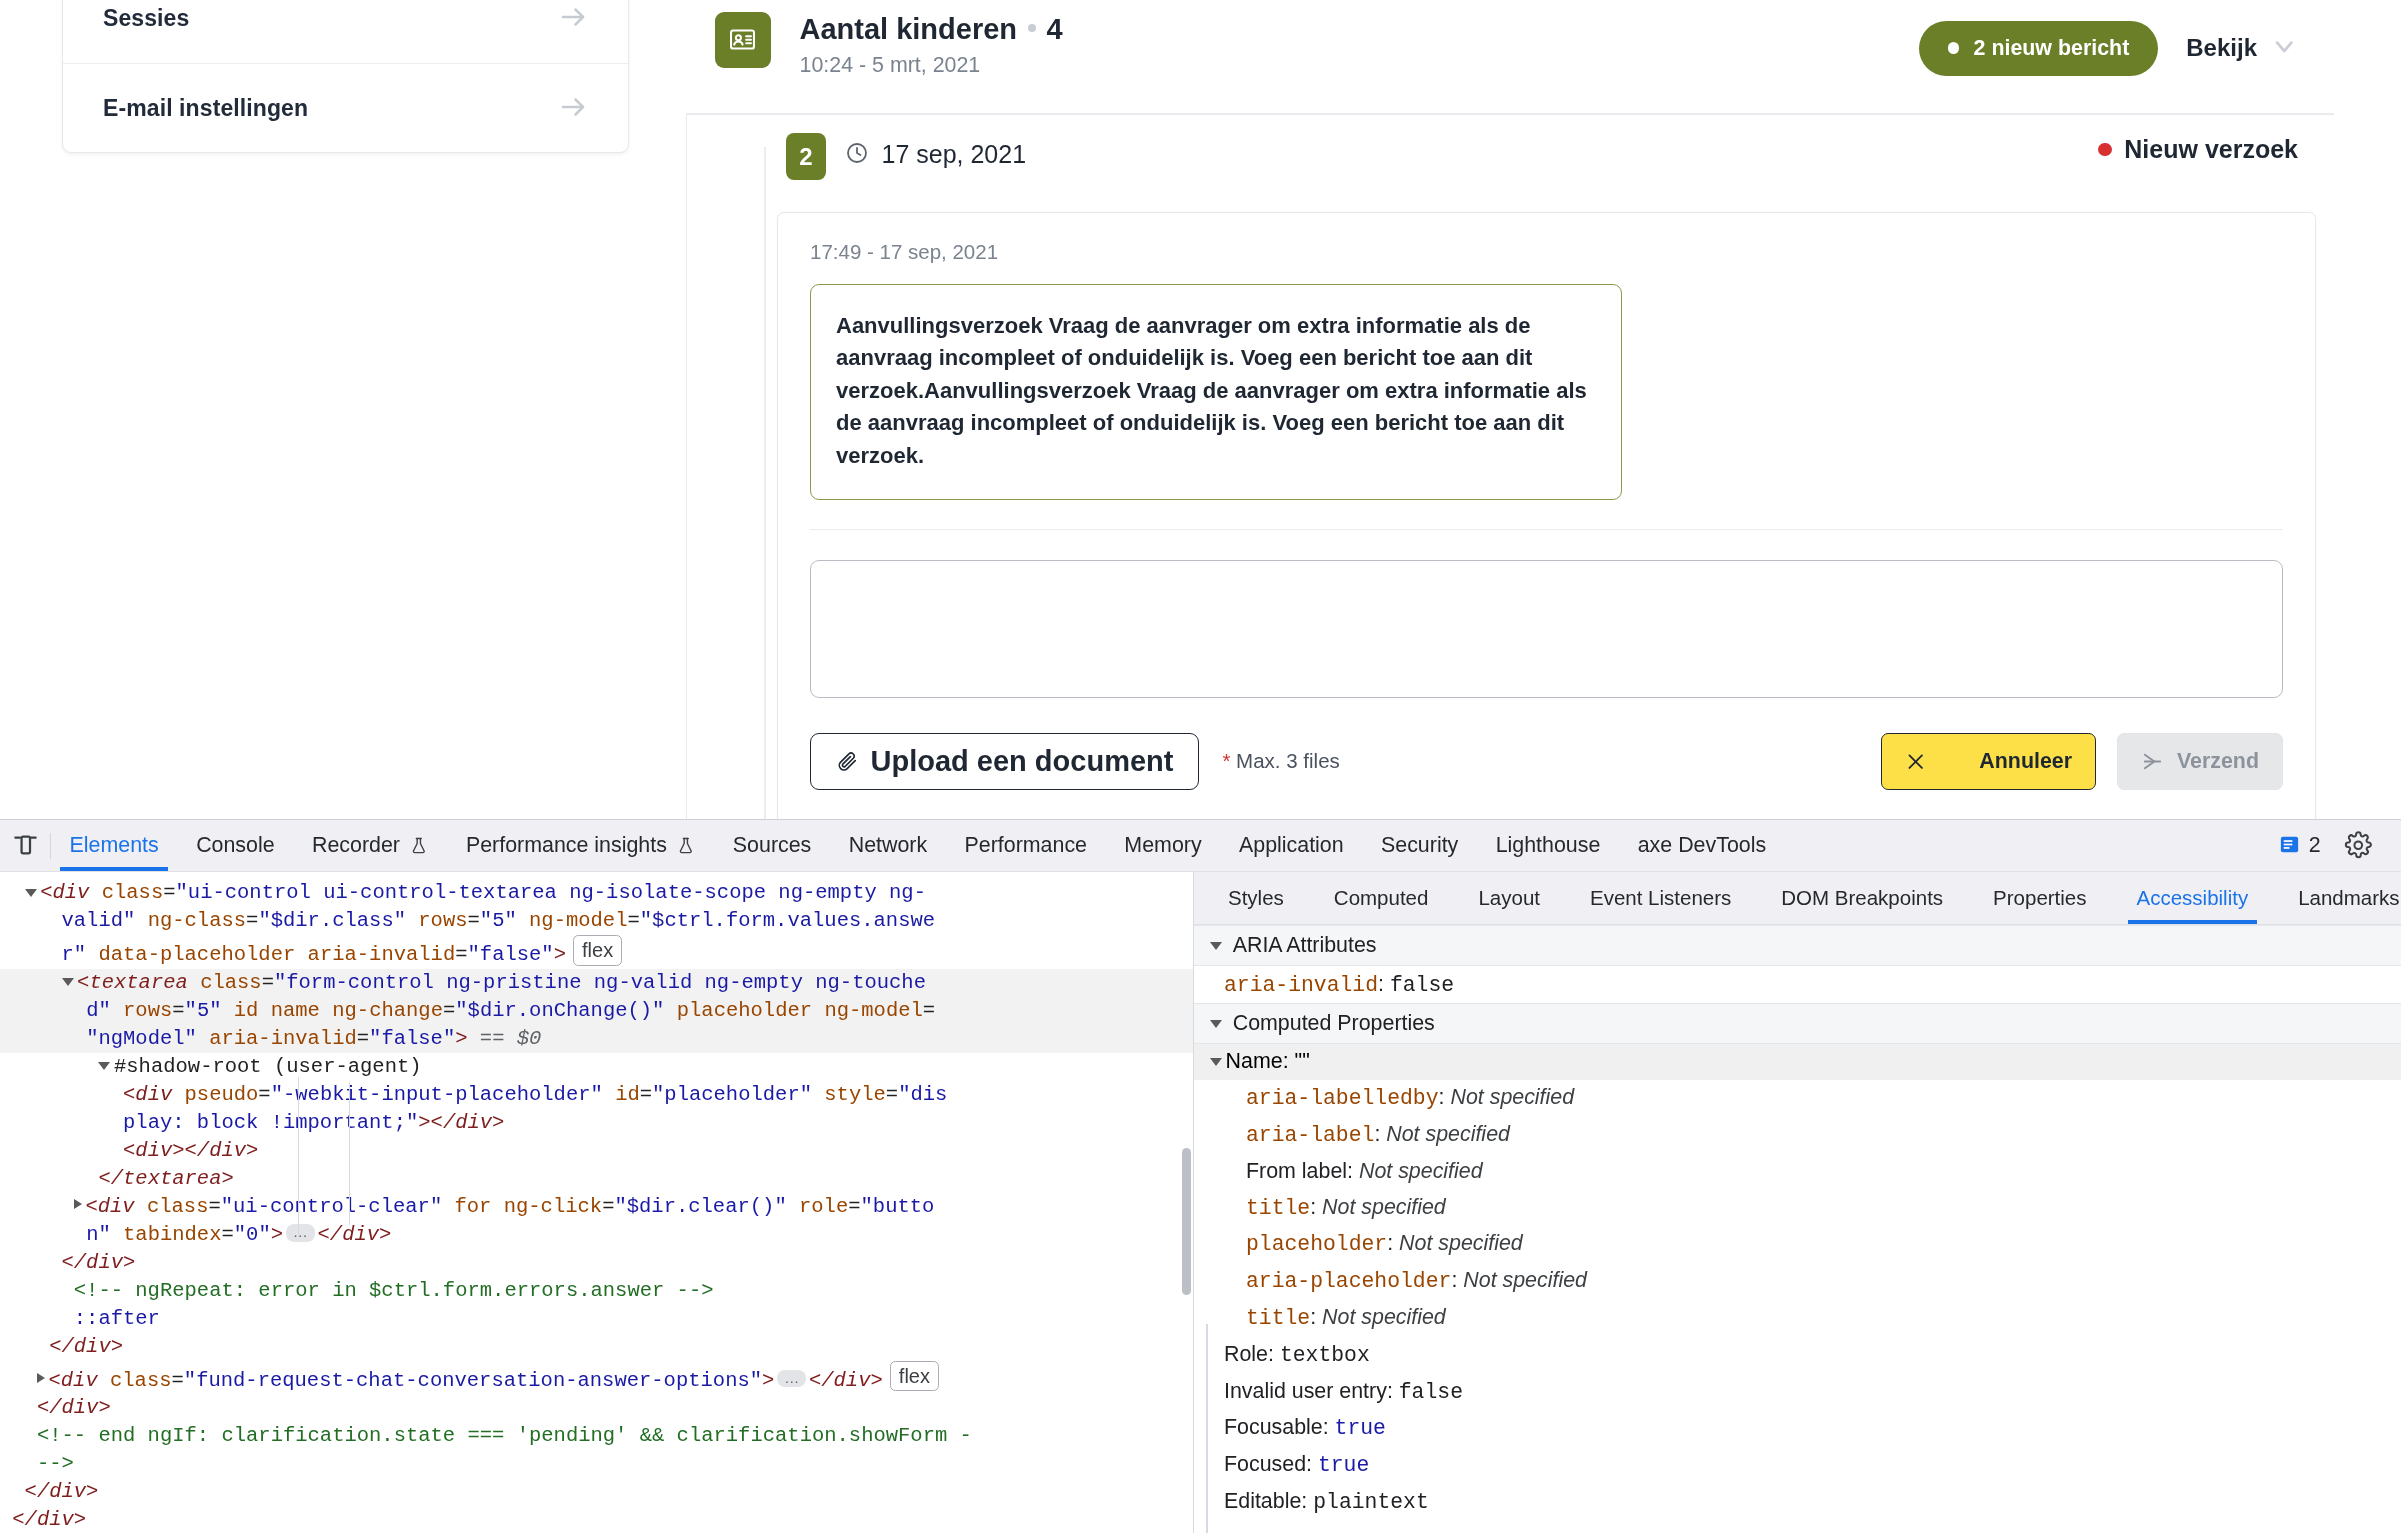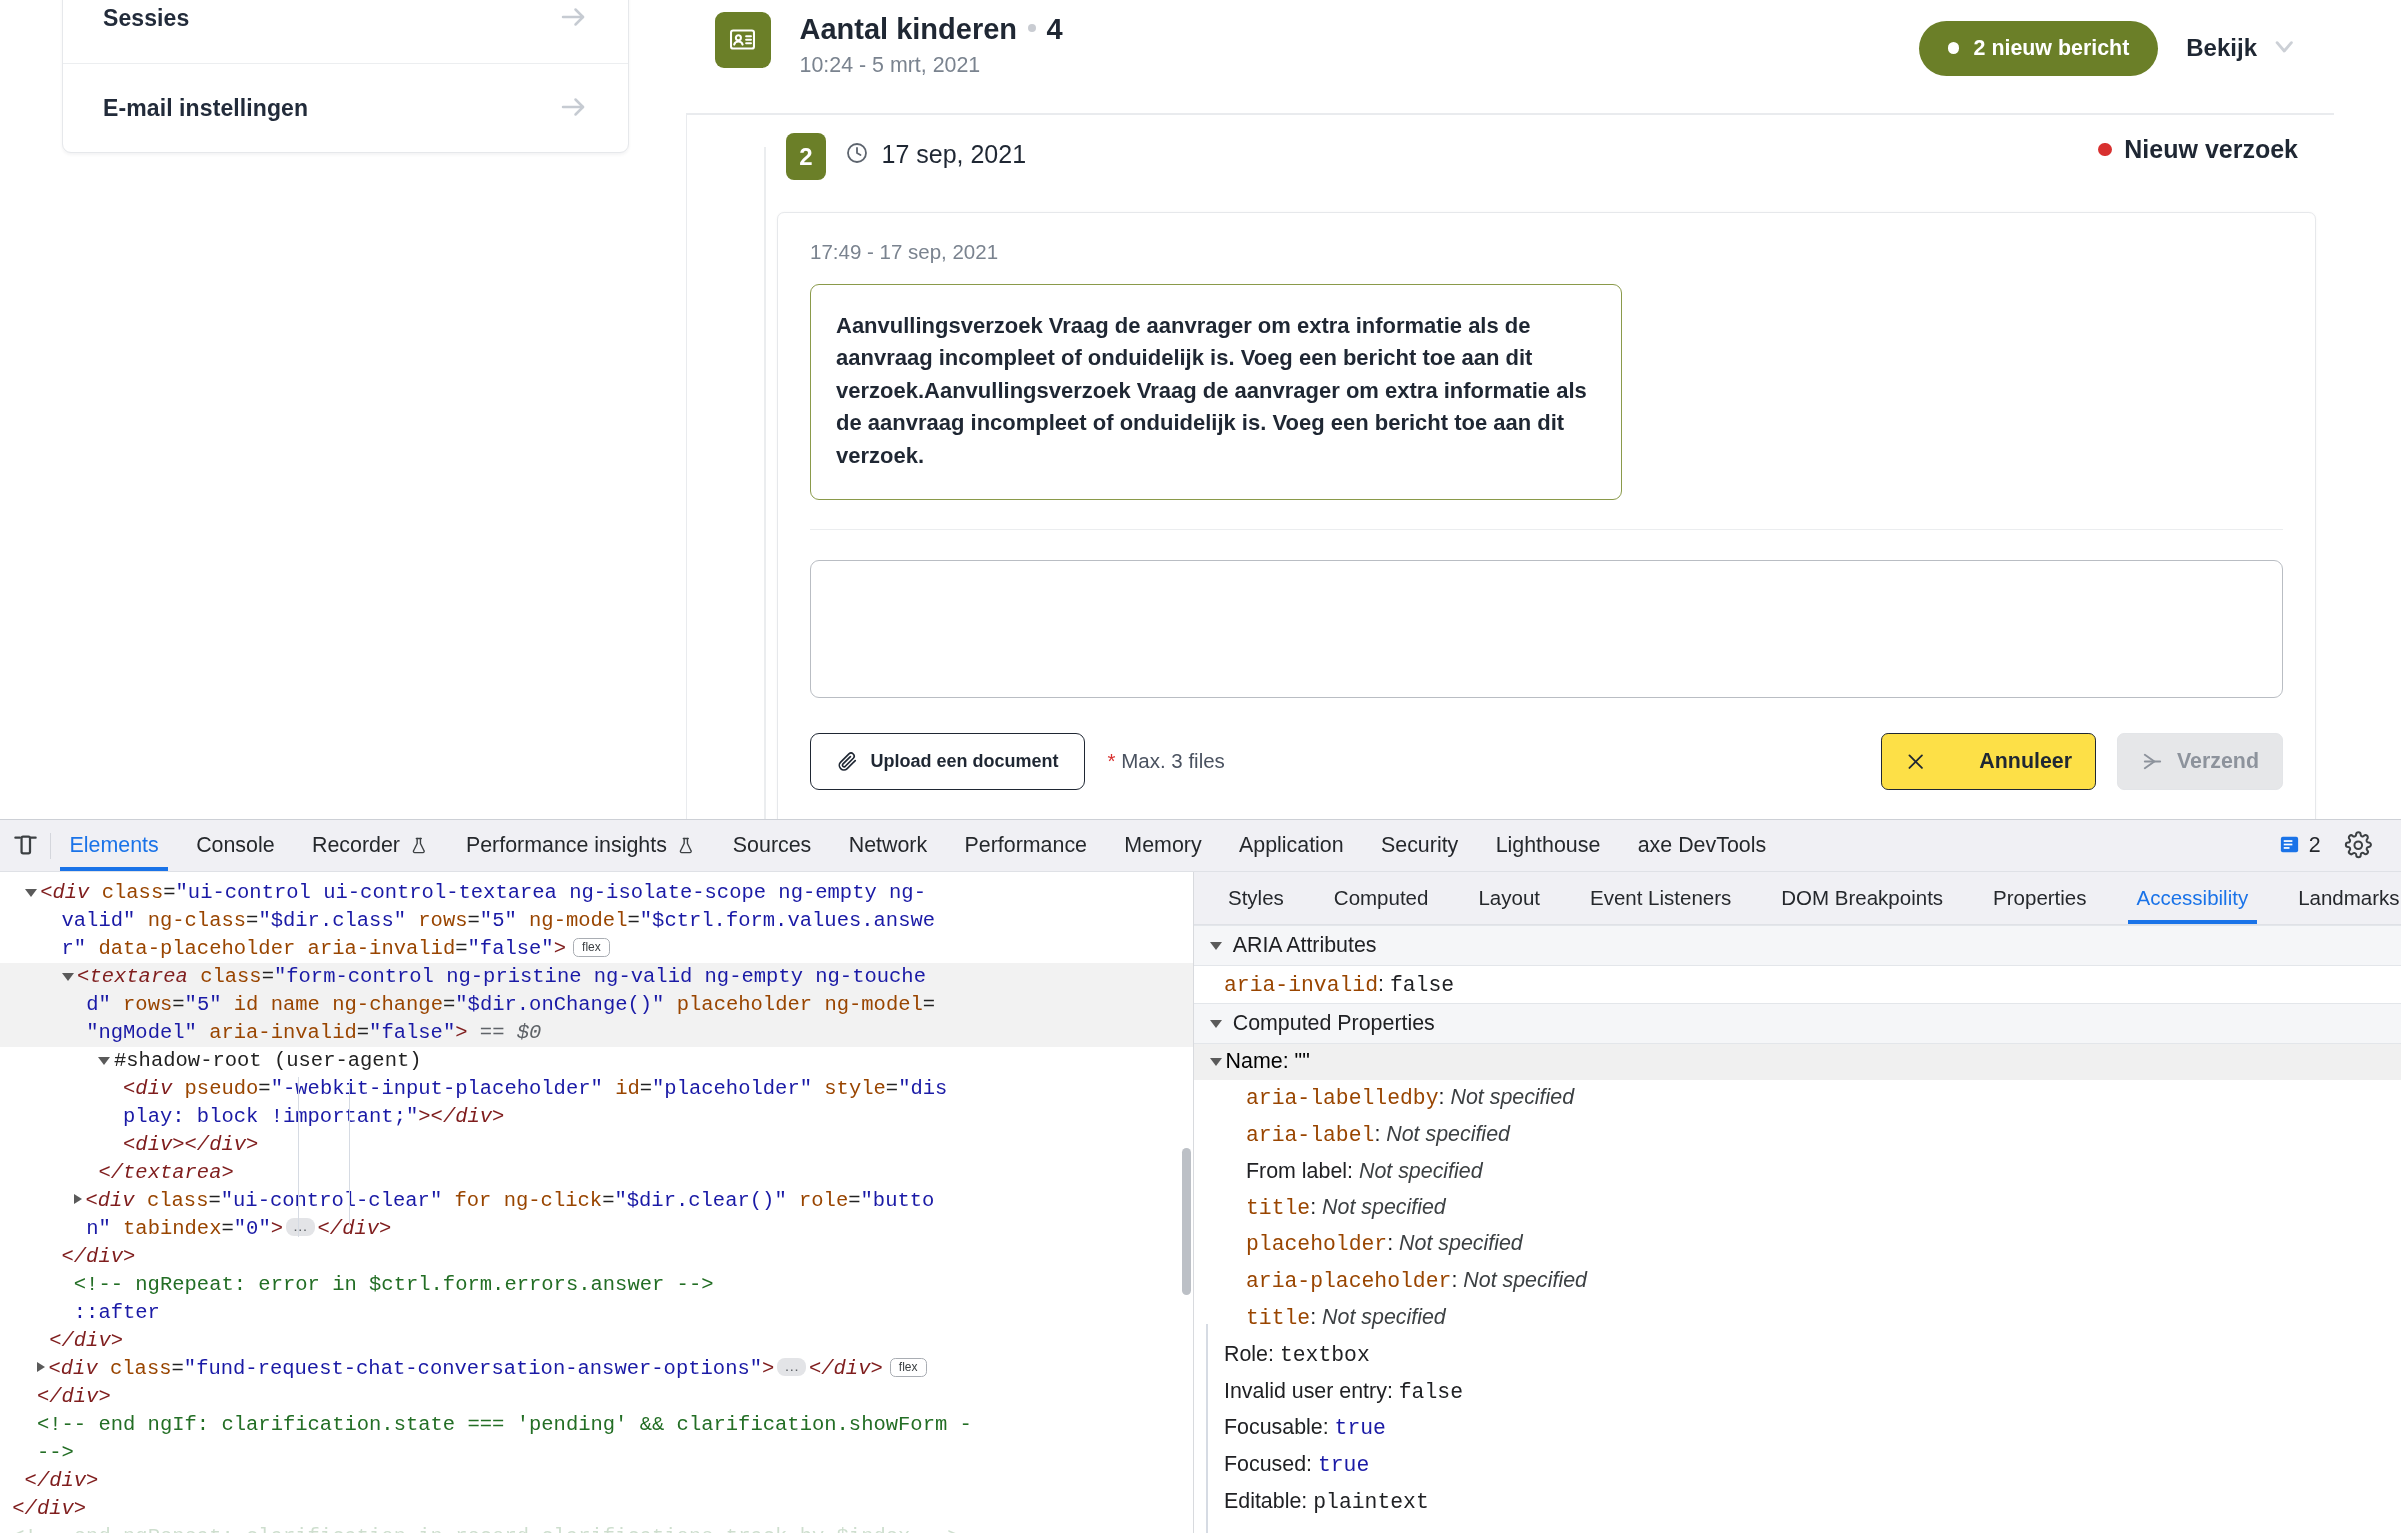--- a/index.html
+++ b/index.html
@@ -89,21 +89,21 @@
     font-family: "Liberation Sans", sans-serif; font-size: 20.5px; padding: 14.3px;
   }
 
   .act-row { display: flex; align-items: center; padding: 32px 32px 37px 32px; }
   .btn {
     display: inline-flex; align-items: center; justify-content: center;
     font-family: "Liberation Sans", sans-serif; cursor: pointer; white-space: nowrap;
   }
   .btn-outline {
     height: 57px; border: 1.8px solid #1f2733; border-radius: 9px; background: #fff;
-    color: #1f2733; font-size: 18px; font-weight: 700; padding: 0 25px;
+    color: #1f2733; font-size: 29px; font-weight: 700; padding: 0 25px;
   }
   .btn-outline .bico { margin-right: 12.5px; display: flex; }
   .max-files { margin-left: 23px; font-size: 20.5px; color: #4a5260; }
   .max-files .ast { color: #d8302f; }
   .act-right { margin-left: auto; display: flex; align-items: center; }
   .btn-annuleer { height: 57px; border: 1.8px solid #1f2733; border-radius: 7.1px; background: #fde047; color: #1f2733; font-size: 21.4px; font-weight: 700; padding: 0 23px; gap: 40px; }
   .btn-annuleer .bico { margin-right: 12.5px; display:flex; }
   .btn-verzend {
     height: 57px; border: 1.8px solid #e3e5e8; border-radius: 7.1px; background: #e6e7e9;
     color: #8d939c; font-size: 21.4px; font-weight: 700; padding: 0 23px; margin-left: 21.4px;
@@ -143,21 +143,21 @@
   .attrn { color: #994500; }
   .attrv { color: #1a1aa6; }
   .comm { color: #236e25; }
   .pseudo { color: #1a1aa6; }
   .txtn { color: #222; }
   .tri { display: inline-block; width: 0; height: 0; vertical-align: middle;
         border-left: 8px solid #5a5a5a; border-top: 5.3px solid transparent; border-bottom: 5.3px solid transparent; margin-right: 3.6px; position: relative; top: -1.8px; }
   .tri.open { border-left: 6.2px solid transparent; border-right: 6.2px solid transparent; border-top: 8px solid #5a5a5a; border-bottom: none; margin-right: 3.6px; top: 0px; }
   .badge-flex {
     display: inline-block; border: 0.9px solid #a9adb3; border-radius: 5.3px; color: #3c4043;
-    font-size: 12px; padding: 0.9px 8px; margin-left: 7.1px; vertical-align: 2.7px; background: #fff;
+    font-size: 20px; padding: 0.9px 8px; margin-left: 7.1px; vertical-align: 2.7px; background: #fff;
     font-family: "Liberation Sans", sans-serif; line-height: 1.35;
   }
   .dots {
     display: inline-block; background: #e3e4e7; border-radius: 8px; color: #5f6368;
     font-size: 15px; padding: 0px 7.1px 2.7px 7.1px; margin: 0 2.7px; vertical-align: 2.7px; line-height: 1;
     font-family: "Liberation Sans", sans-serif;
   }
   .dollar { color: #5f6368; font-style: italic; }
   .guide { position: absolute; width: 0.9px; background: #d6dbe3; }
   .dom-scrollbar { position: absolute; right: 1.8px; top: 276px; width: 9px; height: 147px; background: #bcc0c6; border-radius: 5.3px; }

